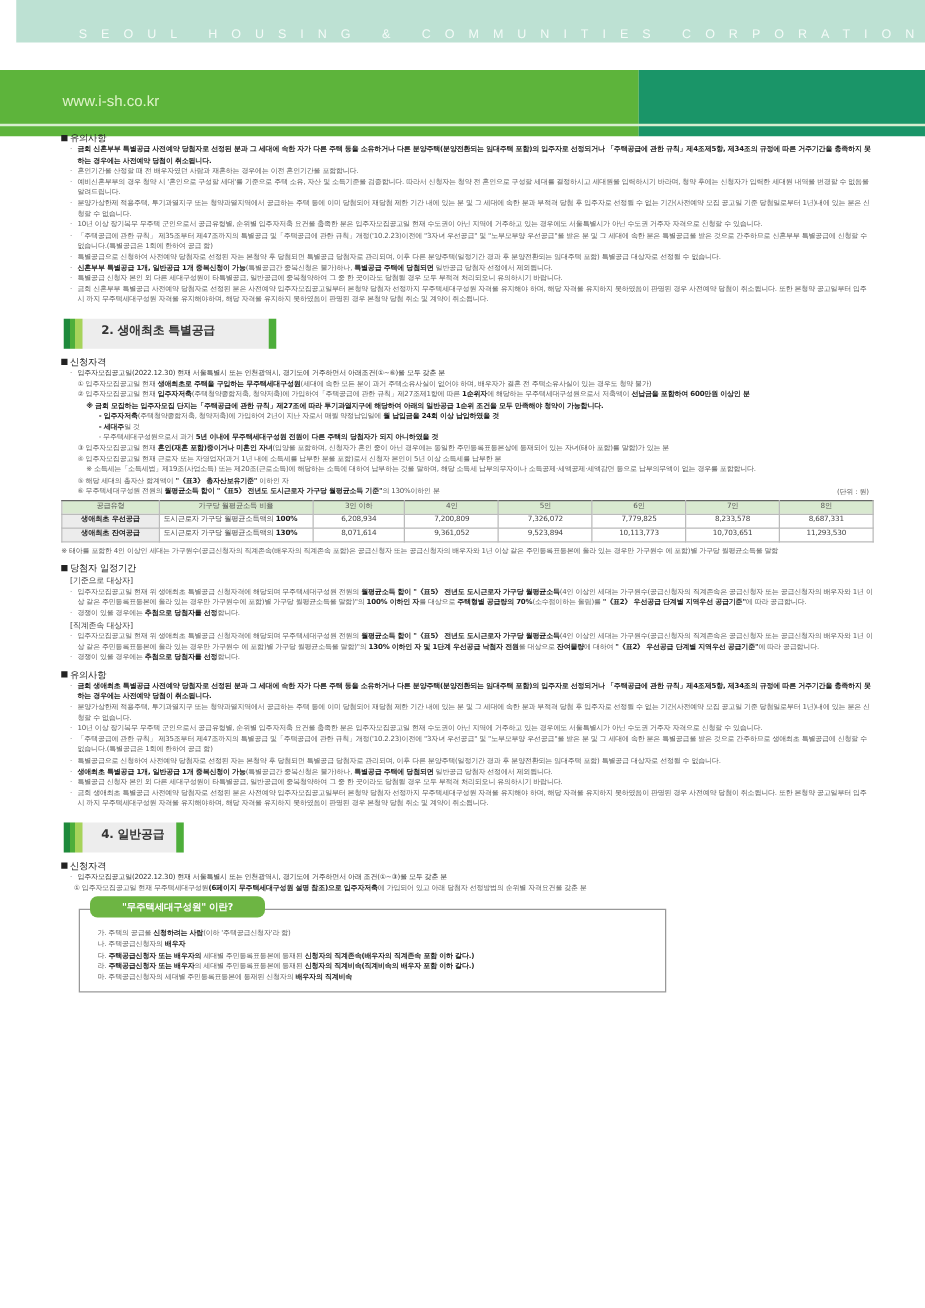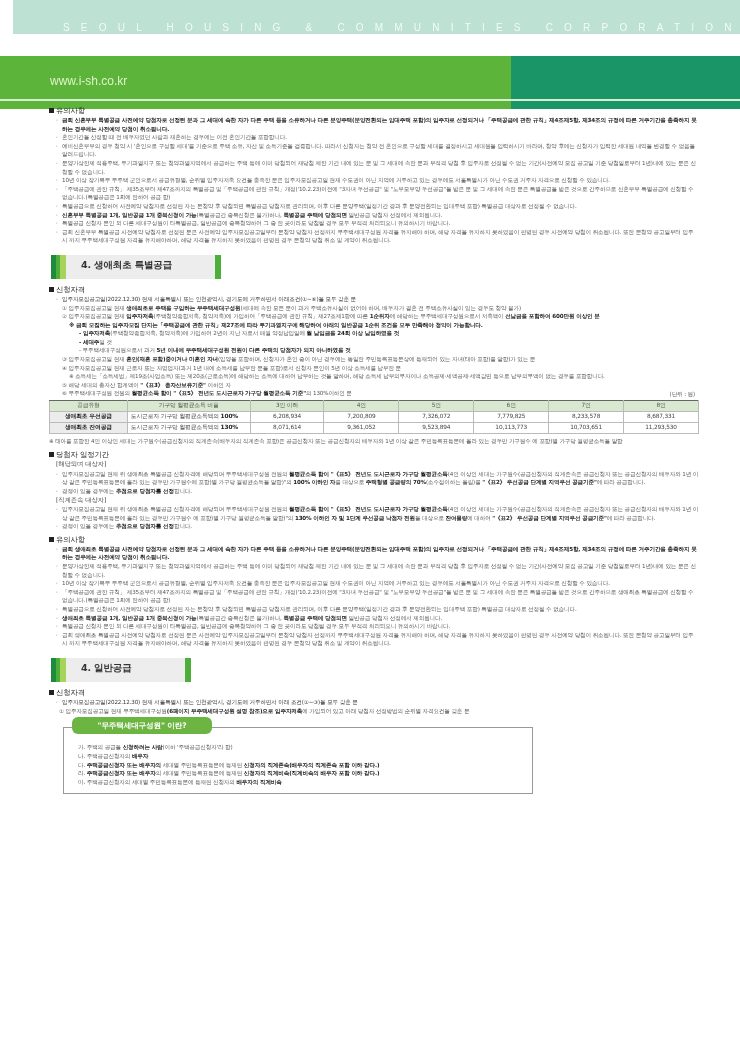--- a/index.html
+++ b/index.html
@@ -78,21 +78,21 @@
     <li><b>신혼부부 특별공급 1개, 일반공급 1개 중복신청이 가능</b><span>(특별공급간 중복신청은 불가)하나, </span><b>특별공급 주택에 당첨되면</b><span> 일반공급 당첨자 선정에서 제외됩니다.</span></li>
     <li>특별공급 신청자 본인 외 다른 세대구성원이 타특별공급, 일반공급에 중복청약하여 그 중 한 곳이라도 당첨될 경우 모두 부적격 처리되오니 유의하시기 바랍니다.</li>
     <li>금회 신혼부부 특별공급 사전예약 당첨자로 선정된 분은 사전예약 입주자모집공고일부터 본청약 당첨자 선정까지 무주택세대구성원 자격을 유지해야 하며, 해당 자격을 유지하지 못하였음이 판명된 경우 사전예약 당첨이 취소됩니다. 또한 본청약 공고일부터 입주 시 까지 무주택세대구성원 자격을 유지해야하며, 해당 자격을 유지하지 못하였음이 판명된 경우 본청약 당첨 취소 및 계약이 취소됩니다.</li>
   </ul>
 
   <div class="band">
     <div class="s1"></div>
     <div class="s2"></div>
     <div class="s3"></div>
     <div class="s4"></div>
-    <div class="t">4. 생애최초 특별공급</div>
+    <div class="t">2. 생애최초 특별공급</div>
   </div>
 
   <div class="sec-h"><span class="sq"></span><span>신청자격</span></div>
   <ul class="b">
     <li><span class="bold" style="font-weight:normal;color:#333">입주자모집공고일(2022.12.30) 현재 서울특별시 또는 인천광역시, 경기도에 거주하면서 아래조건(①~⑥)을 모두 갖춘 분</span></li>
   </ul>
   <div class="num"><span>① 입주자모집공고일 현재 </span><b>생애최초로 주택을 구입하는 무주택세대구성원</b><span>(세대에 속한 모든 분이 과거 주택소유사실이 없어야 하며, 배우자가 결혼 전 주택소유사실이 있는 경우도 청약 불가)</span></div>
   <div class="num"><span>② 입주자모집공고일 현재 </span><b>입주자저축</b><span>(주택청약종합저축, 청약저축)에 가입하여「주택공급에 관한 규칙」제27조제1항에 따른 </span><b>1순위자</b><span>에 해당하는 무주택세대구성원으로서 저축액이 </span><b>선납금을 포함하여 600만원 이상인 분</b></div>
   <div class="sub"><b>※ 금회 모집하는 입주자모집 단지는「주택공급에 관한 규칙」제27조에 따라 투기과열지구에 해당하여 아래의 일반공급 1순위 조건을 모두 만족해야 청약이 가능합니다.</b></div>
   <div class="sub2"><b>- 입주자저축</b><span>(주택청약종합저축, 청약저축)에 가입하여 2년이 지난 자로서 매월 약정납입일에 </span><b>월 납입금을 24회 이상 납입하였을 것</b></div>
@@ -145,21 +145,21 @@
       <td>9,523,894</td>
       <td>10,113,773</td>
       <td>10,703,651</td>
       <td>11,293,530</td>
     </tr>
   </tbody>
     </table>
   <div class="note">※ 태아를 포함한 4인 이상인 세대는 가구원수(공급신청자의 직계존속(배우자의 직계존속 포함)은 공급신청자 또는 공급신청자의 배우자와 1년 이상 같은 주민등록표등본에 올라 있는 경우만 가구원수 에 포함)별 가구당 월평균소득을 말함</div>
 
   <div class="sec-h" style="margin-top:5px"><span class="sq"></span><span>당첨자 일정기간</span></div>
-  <div class="subh">[해당되며 대상자]</div>
+  <div class="subh">[기준으로 대상자]</div>
   <ul class="b">
     <li><span>입주자모집공고일 현재 위 생애최초 특별공급 신청자격에 해당되며 무주택세대구성원 전원의 </span><b>월평균소득 합이 "《표5》 전년도 도시근로자 가구당 월평균소득</b><span>(4인 이상인 세대는 가구원수(공급신청자의 직계존속은 공급신청자 또는 공급신청자의 배우자와 1년 이상 같은 주민등록표등본에 올라 있는 경우만 가구원수에 포함)별 가구당 월평균소득을 말함)"의 </span><b>100% 이하인 자</b><span>를 대상으로 </span><b>주택형별 공급량의 70%</b><span>(소수점이하는 올림)를 </span><b>"《표2》 우선공급 단계별 지역우선 공급기준"</b><span>에 따라 공급합니다.</span></li>
     <li><span>경쟁이 있을 경우에는 </span><b>추첨으로 당첨자를 선정</b><span>합니다.</span></li>
   </ul>
   <div class="subh">[직계존속 대상자]</div>
   <ul class="b">
     <li><span>입주자모집공고일 현재 위 생애최초 특별공급 신청자격에 해당되며 무주택세대구성원 전원의 </span><b>월평균소득 합이 "《표5》 전년도 도시근로자 가구당 월평균소득</b><span>(4인 이상인 세대는 가구원수(공급신청자의 직계존속은 공급신청자 또는 공급신청자의 배우자와 1년 이상 같은 주민등록표등본에 올라 있는 경우만 가구원수 에 포함)별 가구당 월평균소득을 말함)"의 </span><b>130% 이하인 자 및 1단계 우선공급 낙첨자 전원</b><span>을 대상으로 </span><b>잔여물량</b><span>에 대하여 </span><b>"《표2》 우선공급 단계별 지역우선 공급기준"</b><span>에 따라 공급합니다.</span></li>
     <li><span>경쟁이 있을 경우에는 </span><b>추첨으로 당첨자를 선정</b><span>합니다.</span></li>
   </ul>
 
@@ -168,21 +168,21 @@
     <li><b>금회 생애최초 특별공급 사전예약 당첨자로 선정된 분과 그 세대에 속한 자가 다른 주택 등을 소유하거나 다른 분양주택(분양전환되는 임대주택 포함)의 입주자로 선정되거나 「주택공급에 관한 규칙」제4조제5항, 제34조의 규정에 따른 거주기간을 충족하지 못하는 경우에는 사전예약 당첨이 취소됩니다.</b></li>
     <li>분양가상한제 적용주택, 투기과열지구 또는 청약과열지역에서 공급하는 주택 등에 이미 당첨되어 재당첨 제한 기간 내에 있는 분 및 그 세대에 속한 분과 부적격 당첨 후 입주자로 선정될 수 없는 기간(사전예약 모집 공고일 기준 당첨일로부터 1년)내에 있는 분은 신청할 수 없습니다.</li>
     <li>10년 이상 장기복무 무주택 군인으로서 공급유형별, 순위별 입주자저축 요건을 충족한 분은 입주자모집공고일 현재 수도권이 아닌 지역에 거주하고 있는 경우에도 서울특별시가 아닌 수도권 거주자 자격으로 신청할 수 있습니다.</li>
     <li>「주택공급에 관한 규칙」 제35조부터 제47조까지의 특별공급 및「주택공급에 관한 규칙」개정('10.2.23)이전에 "3자녀 우선공급" 및 "노부모부양 우선공급"을 받은 분 및 그 세대에 속한 분은 특별공급을 받은 것으로 간주하므로 생애최초 특별공급에 신청할 수 없습니다.(특별공급은 1회에 한하여 공급 함)</li>
     <li>특별공급으로 신청하여 사전예약 당첨자로 선정된 자는 본청약 후 당첨되면 특별공급 당첨자로 관리되며, 이후 다른 분양주택(일정기간 경과 후 분양전환되는 임대주택 포함) 특별공급 대상자로 선정될 수 없습니다.</li>
     <li><b>생애최초 특별공급 1개, 일반공급 1개 중복신청이 가능</b><span>(특별공급간 중복신청은 불가)하나, </span><b>특별공급 주택에 당첨되면</b><span> 일반공급 당첨자 선정에서 제외됩니다.</span></li>
     <li>특별공급 신청자 본인 외 다른 세대구성원이 타특별공급, 일반공급에 중복청약하여 그 중 한 곳이라도 당첨될 경우 모두 부적격 처리되오니 유의하시기 바랍니다.</li>
     <li>금회 생애최초 특별공급 사전예약 당첨자로 선정된 분은 사전예약 입주자모집공고일부터 본청약 당첨자 선정까지 무주택세대구성원 자격을 유지해야 하며, 해당 자격을 유지하지 못하였음이 판명된 경우 사전예약 당첨이 취소됩니다. 또한 본청약 공고일부터 입주 시 까지 무주택세대구성원 자격을 유지해야하며, 해당 자격을 유지하지 못하였음이 판명된 경우 본청약 당첨 취소 및 계약이 취소됩니다.</li>
   </ul>
 
-  <div class="band" style="width:140px">
+  <div class="band" style="width:96px">
     <div class="s1"></div>
     <div class="s2"></div>
     <div class="s3"></div>
     <div class="s4"></div>
     <div class="t">4. 일반공급</div>
   </div>
 
   <div class="sec-h"><span class="sq"></span><span>신청자격</span></div>
   <ul class="b">
     <li style="color:#333">입주자모집공고일(2022.12.30) 현재 서울특별시 또는 인천광역시, 경기도에 거주하면서 아래 조건(①~③)을 모두 갖춘 분</li>

